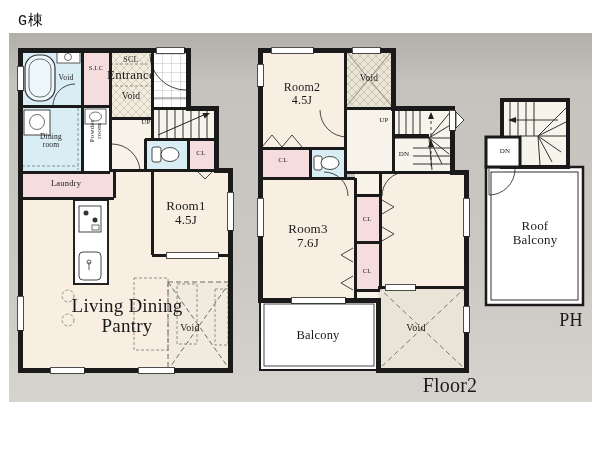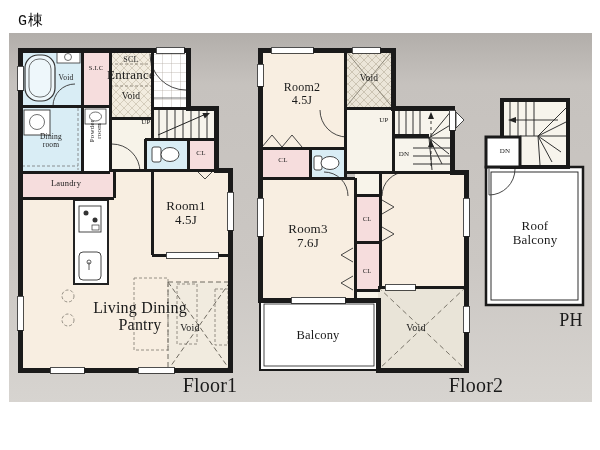--- a/index.html
+++ b/index.html
@@ -240,44 +240,43 @@
     <span class="ln">Powder</span>
       <span class="ln">room</span>
   </div>
   <div class="lbl" style="left:66px;top:184px;font-size:8.5px">Laundry</div>
   <div class="lbl" style="left:146px;top:123px;font-size:7px">UP</div>
   <div class="lbl" style="left:201px;top:154px;font-size:7px">CL</div>
   <div class="lbl" style="left:186px;top:213px;font-size:13px">
     <span class="ln">Room1</span>
       <span class="ln">4.5J</span>
   </div>
-  <div class="lbl" style="left:140px;top:316px;font-size:16px">
+  <div class="lbl" style="left:127px;top:316px;font-size:19px">
     <span class="ln">Living Dining</span>
       <span class="ln">Pantry</span>
   </div>
   <div class="lbl" style="left:190px;top:328px;font-size:10px">Void</div>
-  <div class="lbl" style="left:210px;top:386px;font-size:20px">Floor1</div>
 
   <div class="lbl" style="left:302px;top:94px;font-size:12px">
     <span class="ln">Room2</span>
       <span class="ln">4.5J</span>
   </div>
   <div class="lbl" style="left:369px;top:78px;font-size:9.5px">Void</div>
   <div class="lbl" style="left:384px;top:121px;font-size:7px">UP</div>
   <div class="lbl" style="left:404px;top:155px;font-size:7px">DN</div>
   <div class="lbl" style="left:283px;top:161px;font-size:7px">CL</div>
   <div class="lbl" style="left:308px;top:236px;font-size:13px">
     <span class="ln">Room3</span>
       <span class="ln">7.6J</span>
   </div>
   <div class="lbl" style="left:367px;top:219px;font-size:6.5px">CL</div>
   <div class="lbl" style="left:367px;top:271px;font-size:6.5px">CL</div>
   <div class="lbl" style="left:318px;top:336px;font-size:12.5px">Balcony</div>
   <div class="lbl" style="left:416px;top:328px;font-size:10px">Void</div>
-  <div class="lbl" style="left:476px;top:386px;font-size:20px">Floor2</div>
+  <div class="lbl" style="left:450px;top:386px;font-size:20px">Floor2</div>
 
   <div class="lbl" style="left:505px;top:152px;font-size:7px">DN</div>
   <div class="lbl" style="left:535px;top:233px;font-size:13px">
     <span class="ln">Roof</span>
       <span class="ln">Balcony</span>
   </div>
   <div class="lbl" style="left:571px;top:321px;font-size:18px">PH</div>
 </div>
 
 </body></html>

